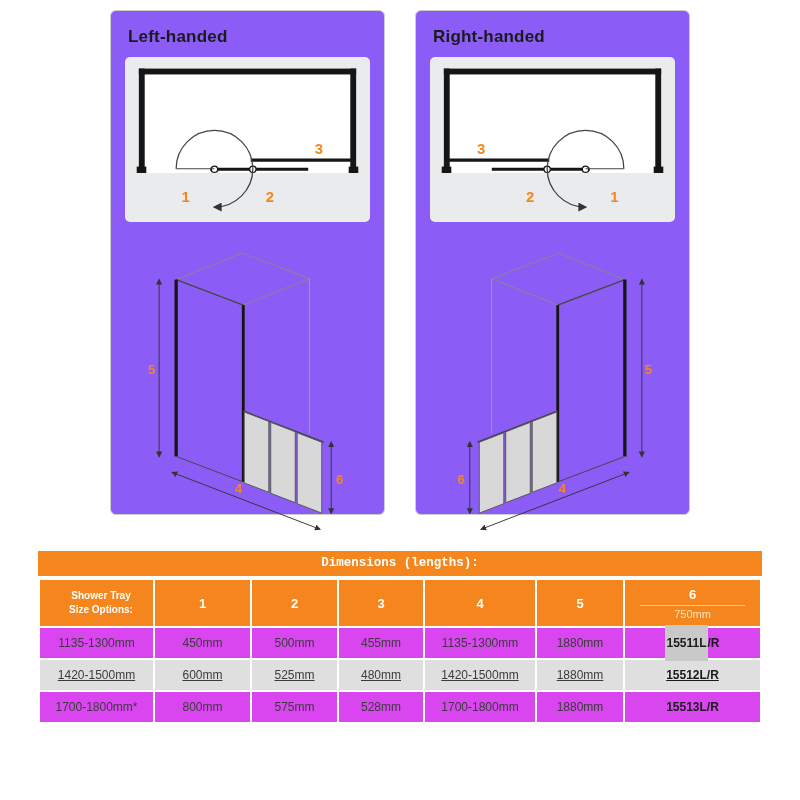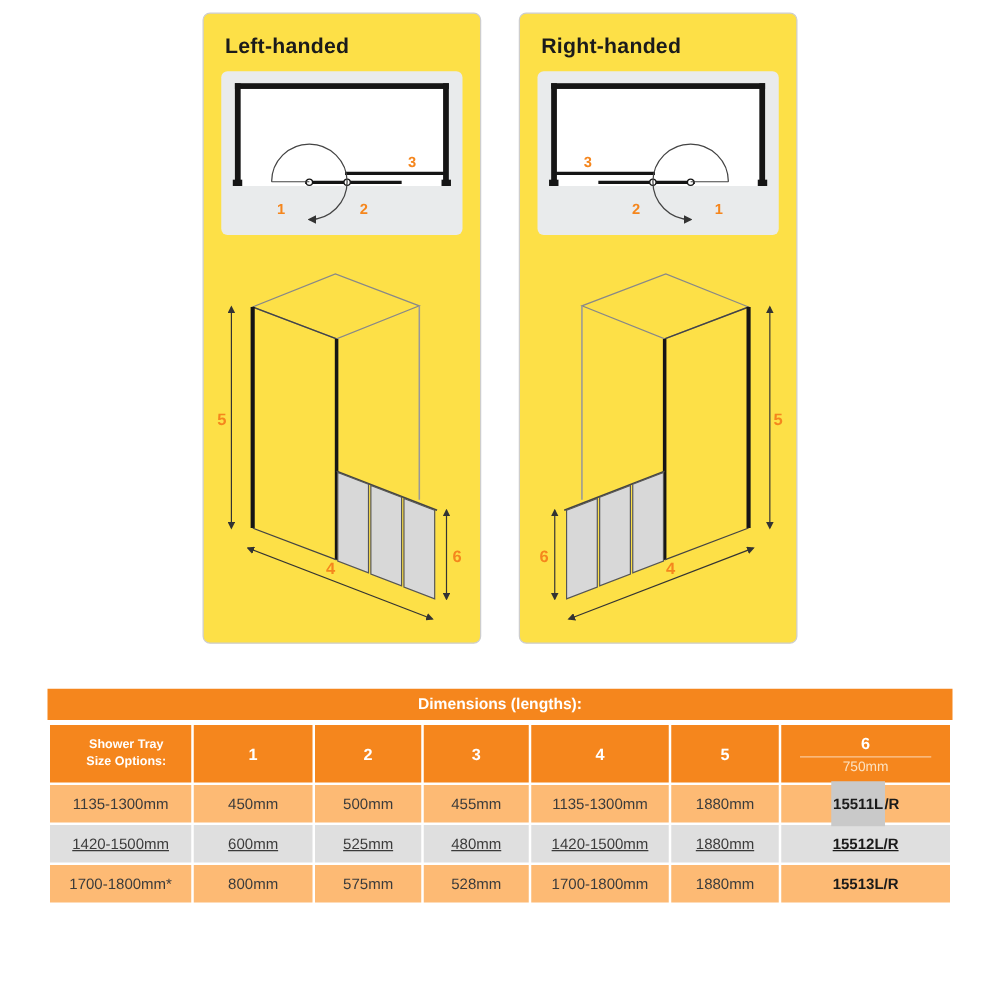--- a/index.html
+++ b/index.html
@@ -1,35 +1,35 @@
 <!DOCTYPE html>
 <html><head>
 <meta charset="utf-8">
 <style>
   * { margin:0; padding:0; box-sizing:border-box; }
   html,body { width:800px; height:800px; background:#fff; font-family:"Liberation Sans",sans-serif; }
   .page { width:800px; height:800px; position:relative; overflow:hidden; }
 
   .panels { display:flex; gap:30px; justify-content:center; padding-top:10px; }
-  .panel { width:223px; height:505px; background:#fde047; border:1px solid #cdcdcd; border-radius:6px; }
+  .panel { width:275px; height:505px; background:#8b5cf6; border:1px solid #cdcdcd; border-radius:6px; }
   .panel-title { font-size:17px; font-weight:bold; color:#1b1b1b; padding:16px 0 10px 17px; letter-spacing:.2px; }
   .plan-wrap { margin:0 14px; background:#E9EBEC; border-radius:5px; padding:2px 0 3px 0; }
   .plan-wrap svg { display:block; width:100%; height:auto; }
   .iso-wrap { display:flex; justify-content:center; margin-top:12px; }
   .iso-wrap svg { width:208px; height:303px; }
 
   .num { font-size:14px; font-weight:bold; fill:#F5861D; text-anchor:middle; font-family:"Liberation Sans",sans-serif; }
 
   .dims { width:724px; margin:36px auto 0; }
-  .tbl-title { background:#F5861D; color:#fff; font-size:12.5px; font-weight:bold; text-align:center; padding:5px 0 6px 0; margin-bottom:2px; }
+  .tbl-title { background:#F5861D; color:#fff; font-size:12.5px; font-weight:bold; text-align:center; padding:5px 0 6px 0; margin-bottom:2px;font-family:Liberation Mono, monospace; }
   table { width:100%; border-collapse:separate; border-spacing:2px; table-layout:fixed; }
   th { background:#F5861D; color:#fff; font-size:13px; font-weight:bold; text-align:center; vertical-align:middle; height:46px; }
   th.corner { text-align:center; padding-left:9px; font-size:10px; line-height:1.4; }
   td { font-size:12px; color:#3b3b3b; text-align:center; height:30px; vertical-align:middle; }
-  tr.alt-a td { background:#fdba74; }
+  tr.alt-a td { background:#d946ef; }
   tr.alt-b td { background:#dfdfdf;text-decoration:underline; }
   td.code { font-weight:bold; color:#1a1a1a; }
   .hl { background:#c9c9c9; padding:11px 1px; }
   .col6-sub { display:block; font-size:11px; font-weight:normal; color:#FCE2C2; border-top:1px solid rgba(255,255,255,.55); width:78%; margin:3px auto 0; padding-top:2px; }
 </style>
 </head>
 <body>
 
 <div class="page">
 

